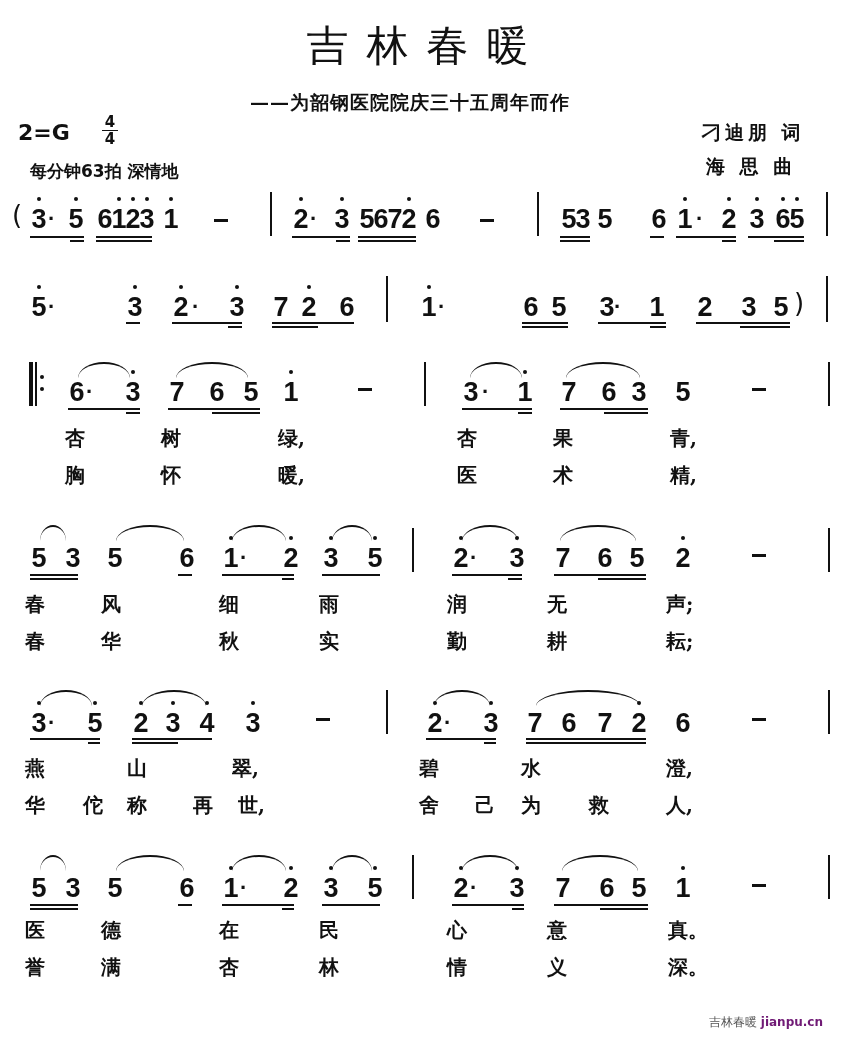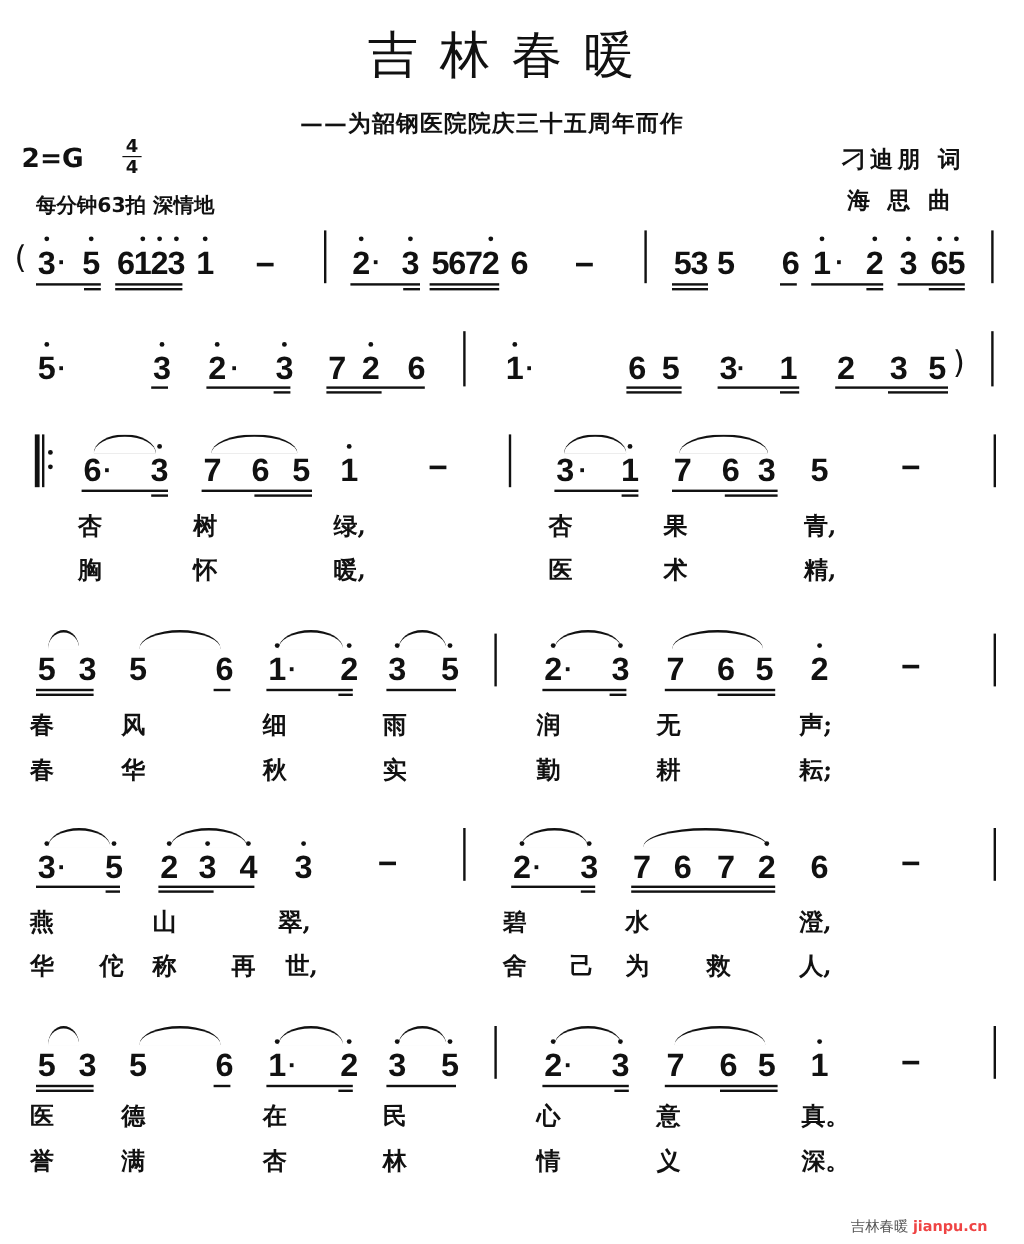--- a/index.html
+++ b/index.html
@@ -16,21 +16,21 @@
   .dot { font-family:"Liberation Sans", sans-serif; font-weight:bold; font-size:22px; }
   .dash { position:absolute; height:3px; width:14px; background:#111; }
   .bar { position:absolute; width:2px; background:#111; }
   .ul { position:absolute; height:1.6px; background:#111; }
   .paren { font-family:"DejaVu Sans", sans-serif; font-size:26px; font-weight:normal; }
   .lyric { font-family:"DejaVu Serif", serif; font-size:20px; font-weight:bold; width:22px; text-align:center; }
   .slur { position:absolute; border-top:2px solid #111; border-radius:50% 50% 0 0 / 100% 100% 0 0; height:14px; }
   .rep-thick { position:absolute; width:4px; background:#111; }
   .rep-dot { position:absolute; width:4px; height:4px; border-radius:50%; background:#111; }
   .watermark { right:30px; top:1014px; font-size:12px; color:#555; font-family:"DejaVu Sans", sans-serif; }
-  .watermark .url { color:#ef4444; font-weight:bold; }
+  .watermark .url { color:#701a75; font-weight:bold; }
 </style>
 </head>
 <body>
 
 <div class="abs title">吉林春暖</div>
 <div class="abs subtitle">——为韶钢医院院庆三十五周年而作</div>
 <div class="abs key">2=G</div>
 <div class="abs timesig">
   <div>4</div>
   <div class="line"></div>

